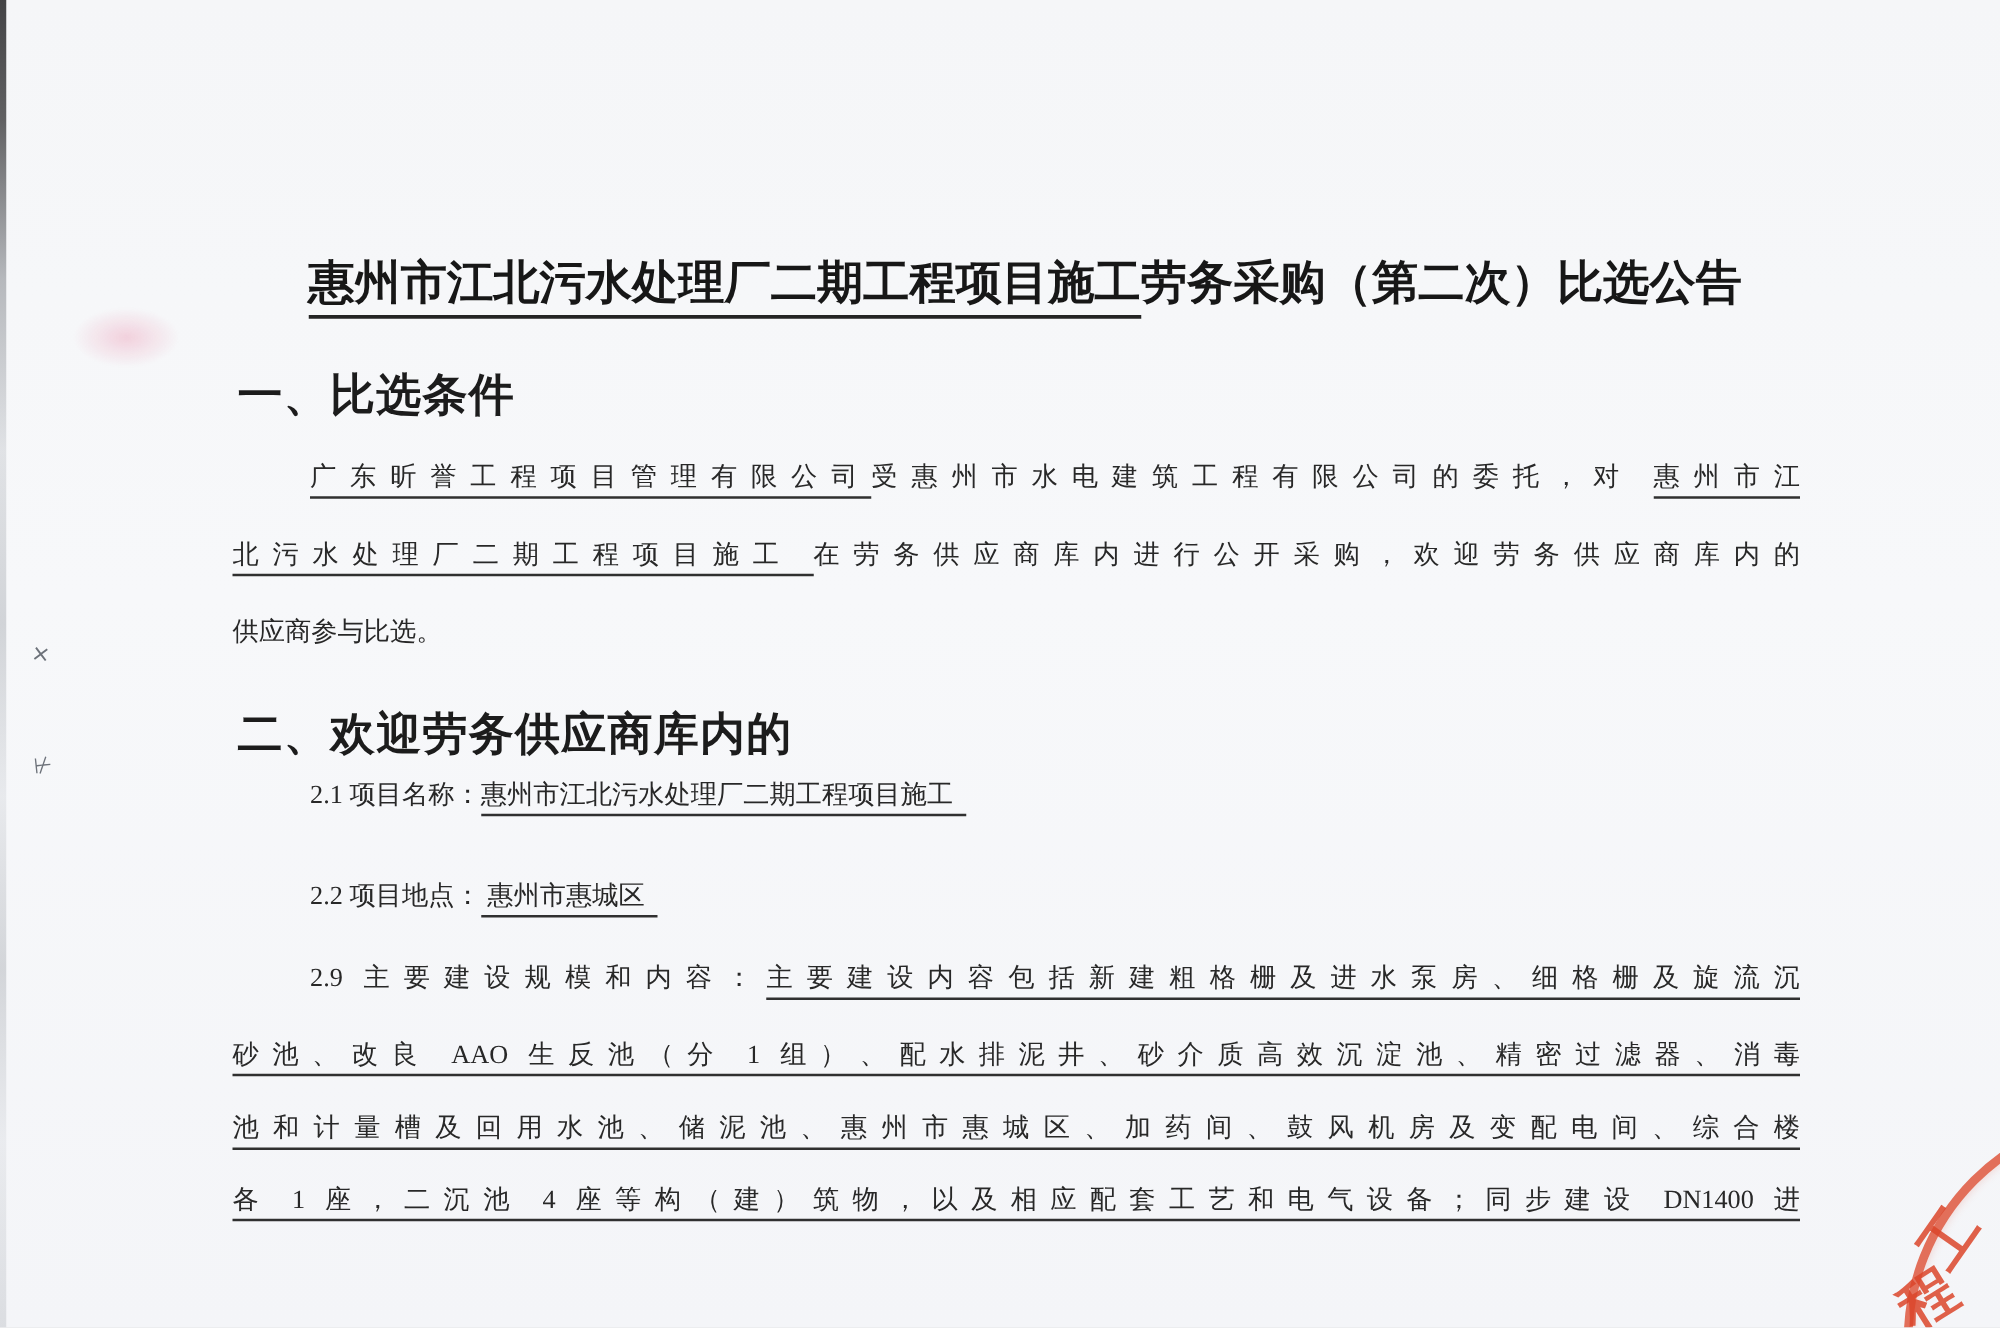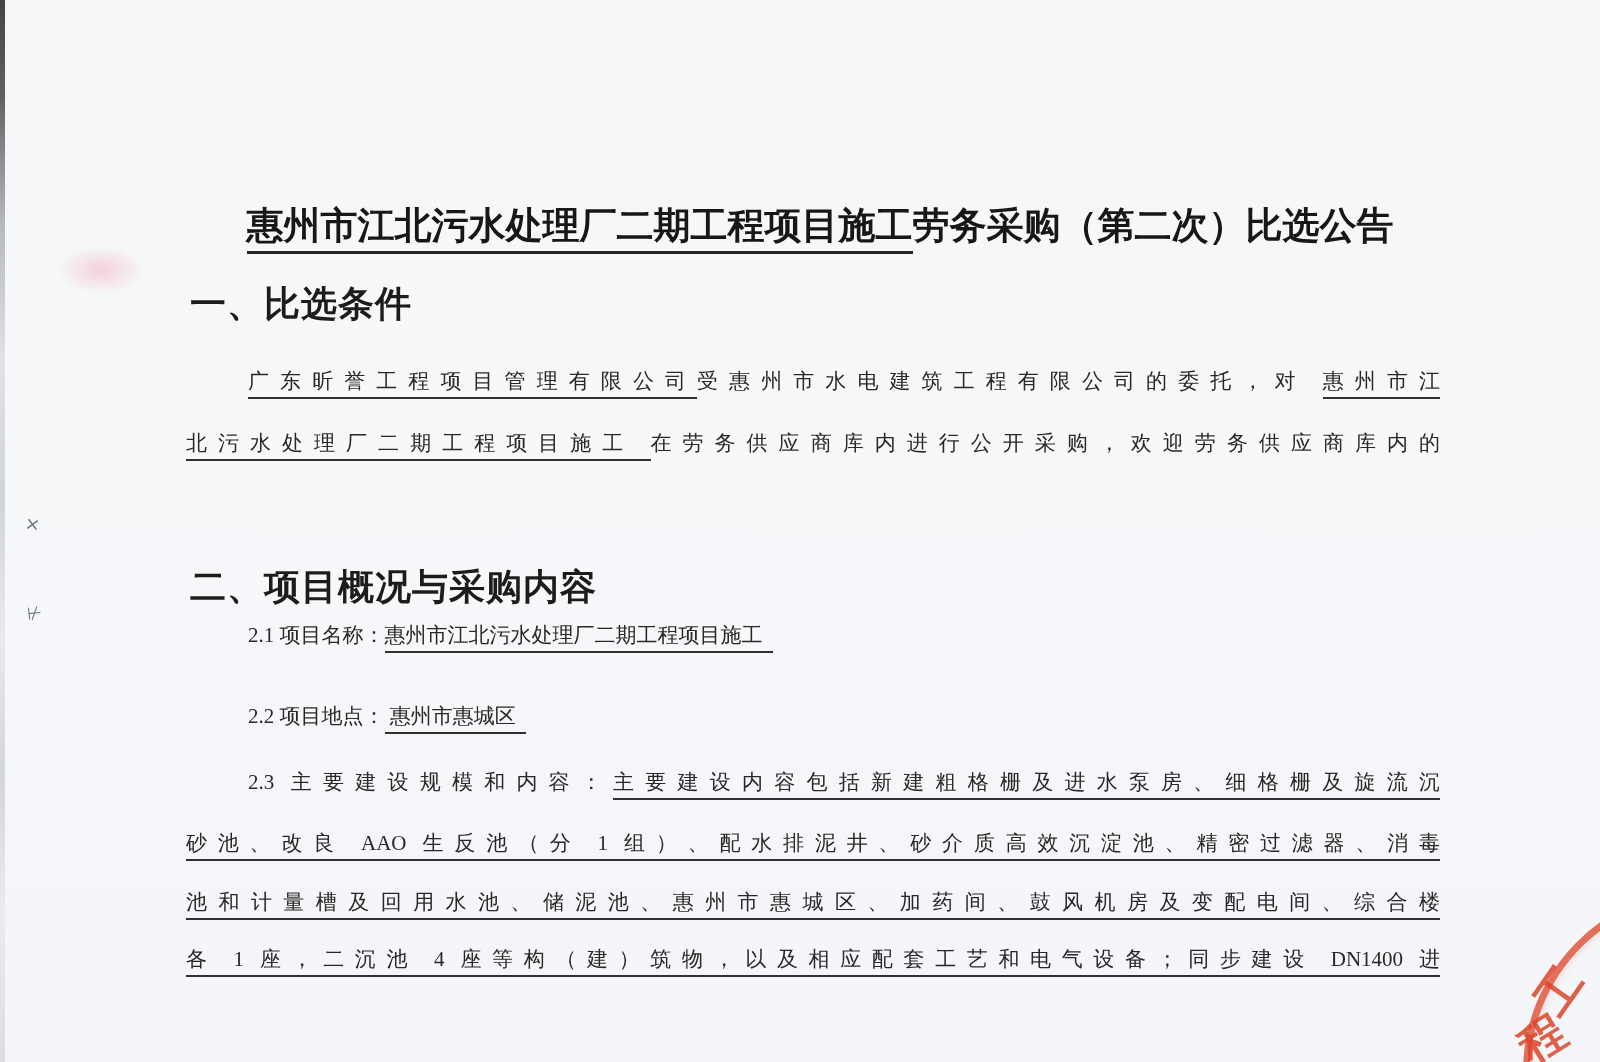--- a/index.html
+++ b/index.html
@@ -36,21 +36,21 @@
     font-size:37px; font-weight:700; color:#171717; white-space:pre;
   }
   .title .u-t { border-bottom:3px solid #242424; padding-bottom:5px; }
 
   .hd {
     position:absolute; left:190px;
     font-family:"Liberation Sans","DejaVu Sans",sans-serif;
     font-weight:700; font-size:36px; color:#1c1c1c; letter-spacing:1px;
     white-space:pre;
   }
-  #h1 { top:280px; }
+  #h1 { top:292px; }
   #h2 { top:563px; }
 
   .line {
     position:absolute; left:186px; width:1254px;
     font-size:21px; line-height:1.25; color:#282828; white-space:pre-wrap;
   }
   .just { text-align:justify; text-align-last:justify; }
   .ind  { text-indent:62px; }
   .u    { border-bottom:2px solid #303030; padding-bottom:4px; }
   .u-pad { padding-right:10px; }
@@ -91,28 +91,29 @@
   <div class="mark" id="mark2">⊬</div>
 
   <div class="title"><span class="u-t">惠州市江北污水处理厂二期工程项目施工</span><span>劳务采购（第二次）比选公告</span></div>
 
   <div class="hd" id="h1">一、比选条件</div>
 
   <div class="line just ind" id="p1l1"><span class="u">广东昕誉工程项目管理有限公司</span><span>受惠州市水电建筑工程有限公司的委托，对 </span><span class="u">惠州市江</span></div>
 
   <div class="line just" id="p1l2"><span class="u">北污水处理厂二期工程项目施工 </span><span>在劳务供应商库内进行公开采购，欢迎劳务供应商库内的</span></div>
 
+  <div class="line" id="p1l3">供应商参与比选。</div>
 
-  <div class="hd" id="h2">二、项目概况与采购内容</div>
+  <div class="hd" id="h2">二、欢迎劳务供应商库内的</div>
 
   <div class="line ind" id="i21"><span>2.1 项目名称：</span><span class="u u-pad">惠州市江北污水处理厂二期工程项目施工</span></div>
 
   <div class="line ind" id="i22"><span>2.2 项目地点：</span><span class="u u-pad"> 惠州市惠城区</span></div>
 
-  <div class="line just ind" id="i23l1"><span>2.3 主要建设规模和内容：</span><span class="u">主要建设内容包括新建粗格栅及进水泵房、细格栅及旋流沉</span></div>
+  <div class="line just ind" id="i23l1"><span>2.9 主要建设规模和内容：</span><span class="u">主要建设内容包括新建粗格栅及进水泵房、细格栅及旋流沉</span></div>
 
   <div class="line just" id="i23l2"><span class="u">砂池、改良 AAO 生反池（分 1 组）、配水排泥井、砂介质高效沉淀池、精密过滤器、消毒</span></div>
 
   <div class="line just" id="i23l3"><span class="u">池和计量槽及回用水池、储泥池、惠州市惠城区、加药间、鼓风机房及变配电间、综合楼</span></div>
 
   <div class="line just" id="i23l4"><span class="u">各 1 座，二沉池 4 座等构（建）筑物，以及相应配套工艺和电气设备；同步建设 DN1400 进</span></div>
 
 
   <div class="stamp-arc"></div>
   <div class="stamp-ch" id="stamp-ch1">工</div>

